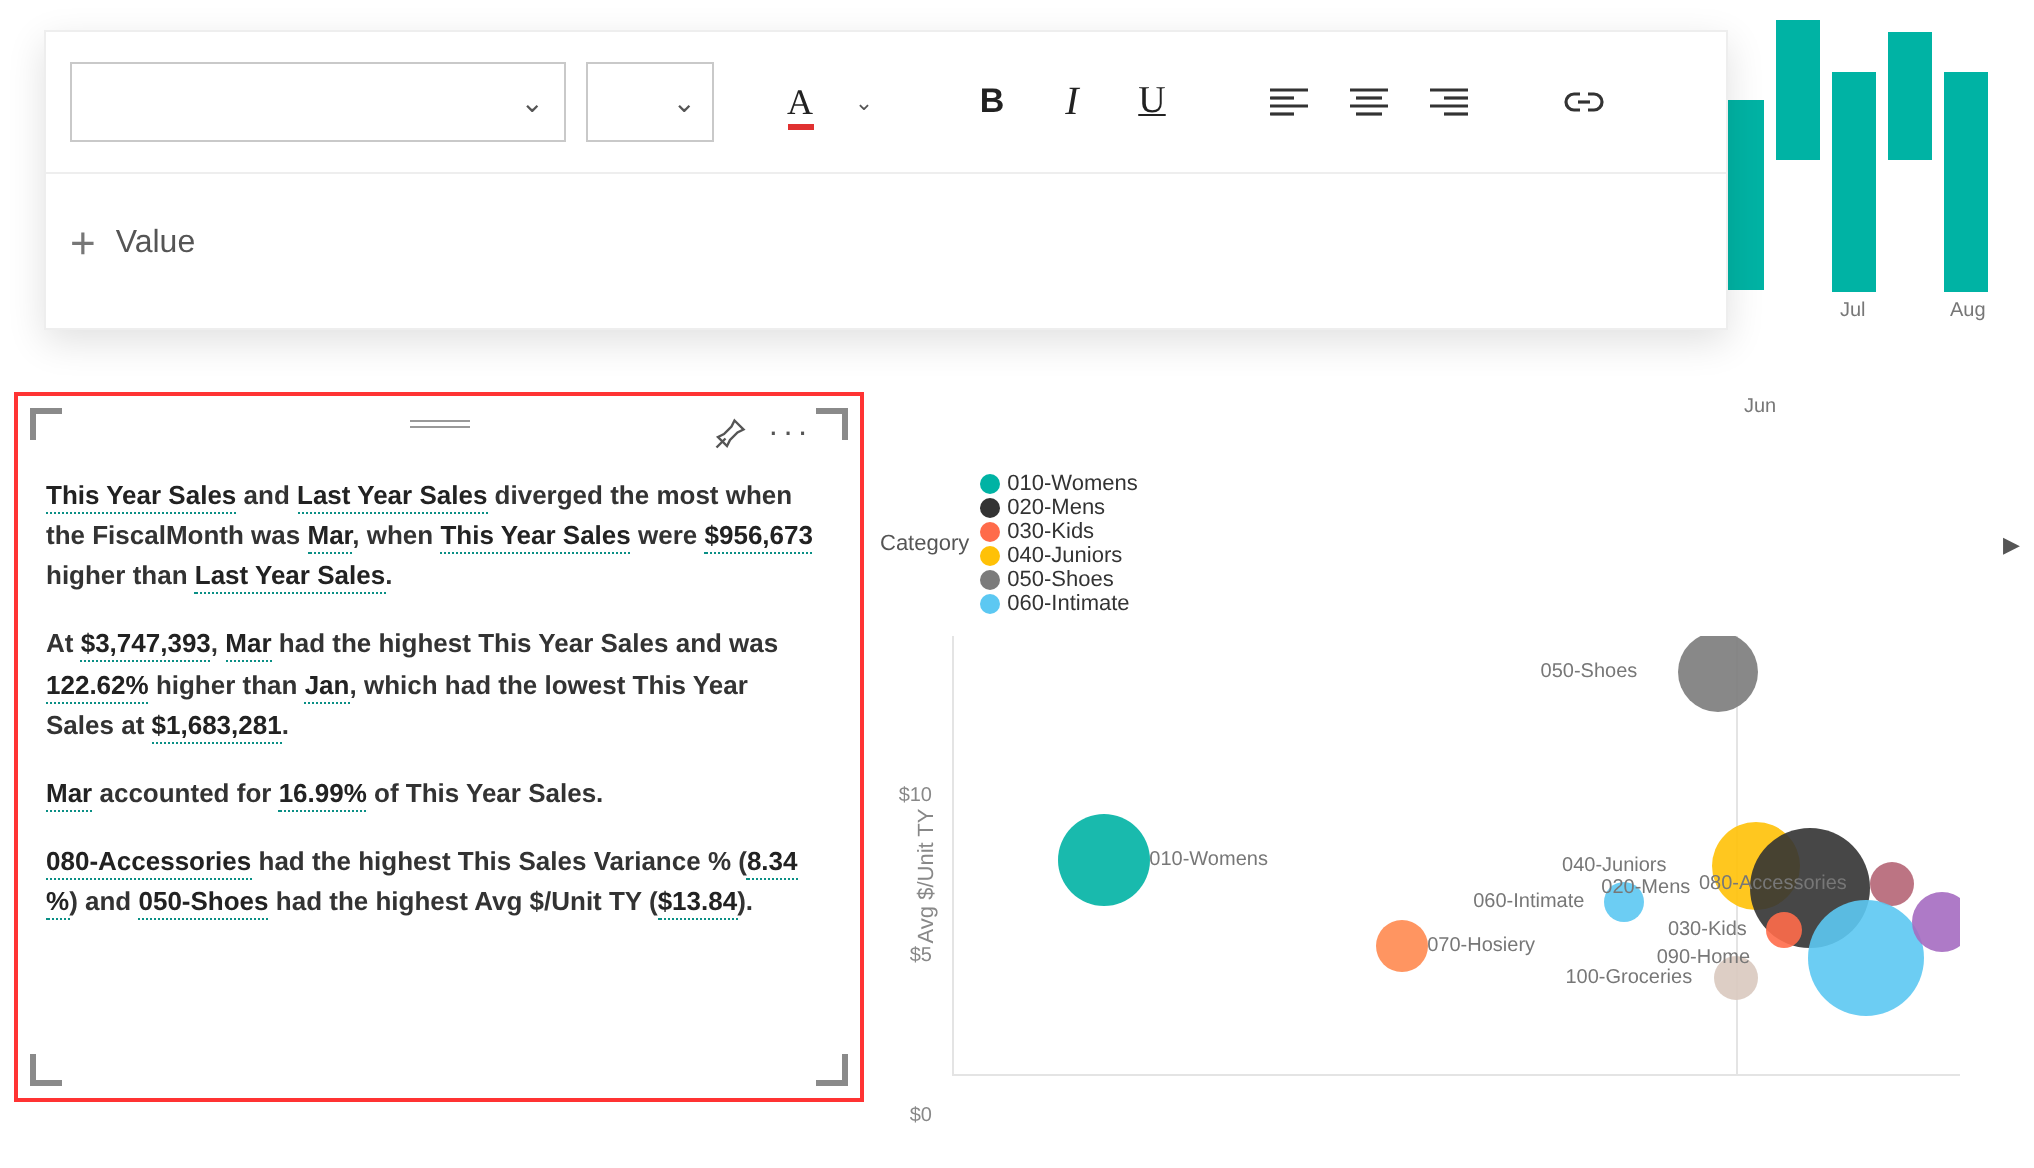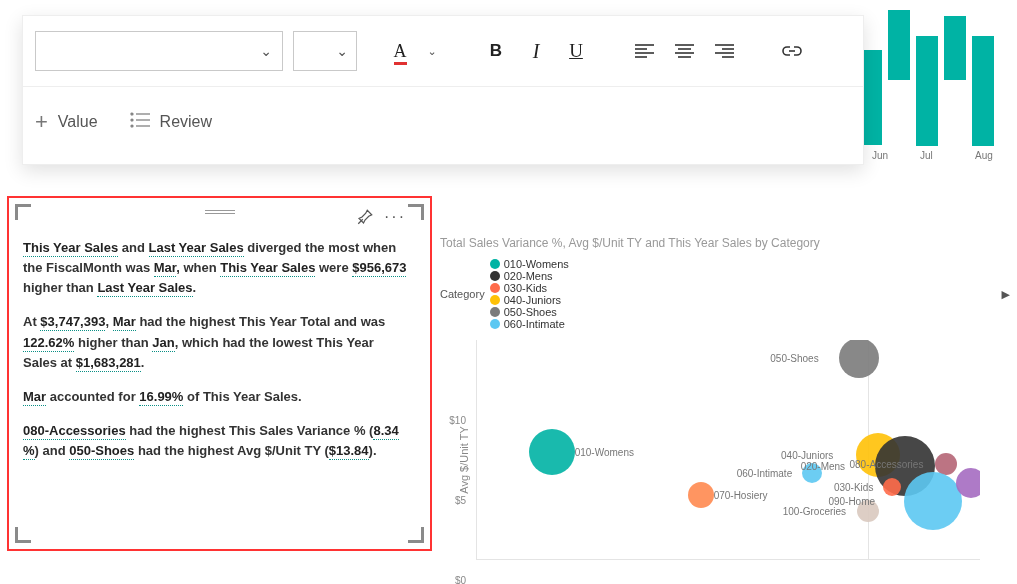--- a/index.html
+++ b/index.html
@@ -230,21 +230,21 @@
 </head>
 <body>
 
 <div class="top-bar-chart">
 
   <div class="bar" style="left:860px;  top:50px;  height:95px; width:22px;"></div>
   <div class="bar" style="left:888px;  top:10px;  height:70px;  width:22px;"></div>
   <div class="bar" style="left:916px;  top:36px;  height:110px; width:22px;"></div>
   <div class="bar" style="left:944px;  top:16px;  height:64px;  width:22px;"></div>
   <div class="bar" style="left:972px;  top:36px;  height:110px; width:22px;"></div>
-  <span class="month-label" style="left:872px;">Jun</span>
+  <span class="month-label" style="left:872px;margin-top:48px;">Jun</span>
   <span class="month-label" style="left:920px;">Jul</span>
   <span class="month-label" style="left:975px;">Aug</span>
 </div>
 
 <div class="toolbar">
   <div class="tb-row">
     <div class="font-select">
       <span class="chev">⌄</span>
     </div>
     <div class="size-select">
@@ -298,33 +298,20 @@
           <path d="M8 6h6"></path>
           <path d="M9 2H6a4 4 0 000 8h3"></path>
           <path d="M13 2h3a4 4 0 010 8h-3"></path>
         </svg>
     </div>
   </div>
   <div class="tb-row">
     <div class="tb-row2-item">
       <span style="font-size:22px;color:#777;">+</span>
       <span>Value</span>
-    </div>
-    <div class="tb-row2-item">
-      <span>
-        <svg width="20" height="16" viewBox="0 0 20 16" stroke="#777" stroke-width="1.2" fill="none">
-          <line x1="6" y1="2" x2="20" y2="2"></line>
-            <circle cx="2" cy="2" r="1"></circle>
-          <line x1="6" y1="8" x2="20" y2="8"></line>
-            <circle cx="2" cy="8" r="1"></circle>
-          <line x1="6" y1="14" x2="20" y2="14"></line>
-            <circle cx="2" cy="14" r="1"></circle>
-        </svg>
-      </span>
-      <span>Review</span>
     </div>
   </div>
 </div>
 
 <div class="narrative-card">
   <div class="card-inner">
     <div class="corner tl"></div>
     <div class="corner tr"></div>
     <div class="corner bl"></div>
     <div class="corner br"></div>
@@ -339,34 +326,33 @@
             <line x1="9" y1="15" x2="3" y2="21"></line>
           </svg>
       </span>
       <span style="letter-spacing:2px;">···</span>
     </div>
     <div class="narrative-body">
       <p>
         <span class="u">This Year Sales</span><span> and </span><span class="u">Last Year Sales</span><span> diverged the most when the FiscalMonth was </span><span class="u">Mar</span><span>, when </span><span class="u">This Year Sales</span><span> were </span><span class="u">$956,673</span><span> higher than </span><span class="u">Last Year Sales</span><span>.</span>
       </p>
       <p>
-        <span>At </span><span class="u">$3,747,393</span><span>, </span><span class="u">Mar</span><span> had the highest This Year Total and was </span><span class="u">122.62%</span><span> higher than </span><span class="u">Jan</span><span>, which had the lowest This Year Sales at </span><span class="u">$1,683,281</span><span>.</span>
+        <span>At </span><span class="u">$3,747,393</span><span>, </span><span class="u">Mar</span><span> had the highest This Year Sales and was </span><span class="u">122.62%</span><span> higher than </span><span class="u">Jan</span><span>, which had the lowest This Year Sales at </span><span class="u">$1,683,281</span><span>.</span>
       </p>
       <p>
         <span class="u">Mar</span><span> accounted for </span><span class="u">16.99%</span><span> of This Year Sales.</span>
       </p>
       <p>
         <span class="u">080-Accessories</span><span> had the highest This Sales Variance % (</span><span class="u">8.34 %</span><span>) and </span><span class="u">050-Shoes</span><span> had the highest Avg $/Unit TY (</span><span class="u">$13.84</span><span>).</span>
       </p>
     </div>
   </div>
 </div>
 
 <div class="scatter-area">
-  <div class="scatter-title">Total Sales Variance %, Avg $/Unit TY and This Year Sales by Category</div>
   <div class="legend">
     <span class="legend-label-strong">Category</span>
     <span id="legend-slot">
         <span class="legend-item">
           <span class="swatch" style="background:#00b3a4"></span>
           <span>010-Womens</span>
         </span>
         <span class="legend-item">
           <span class="swatch" style="background:#333333"></span>
           <span>020-Mens</span>

